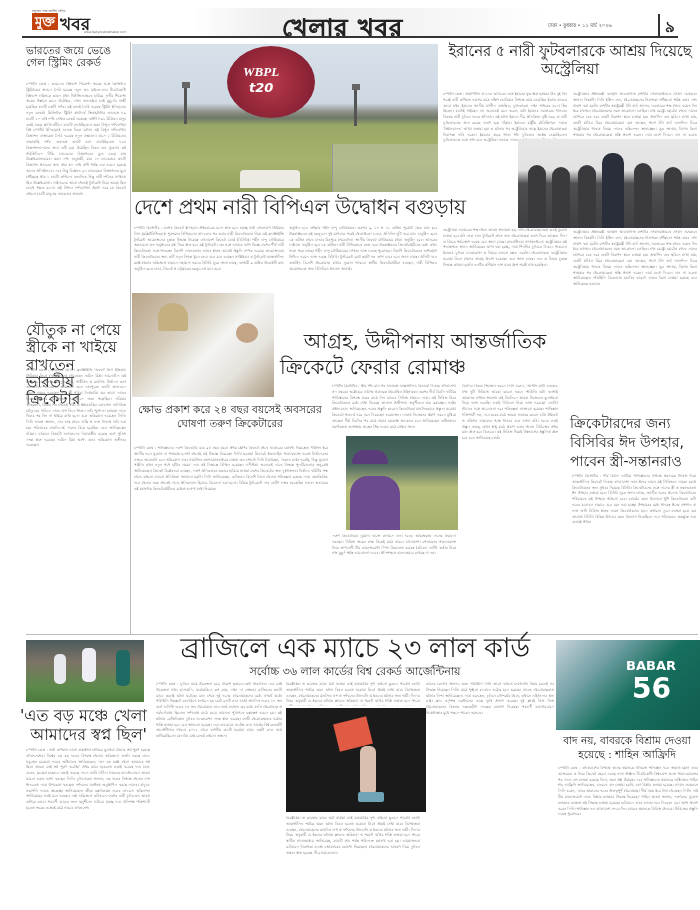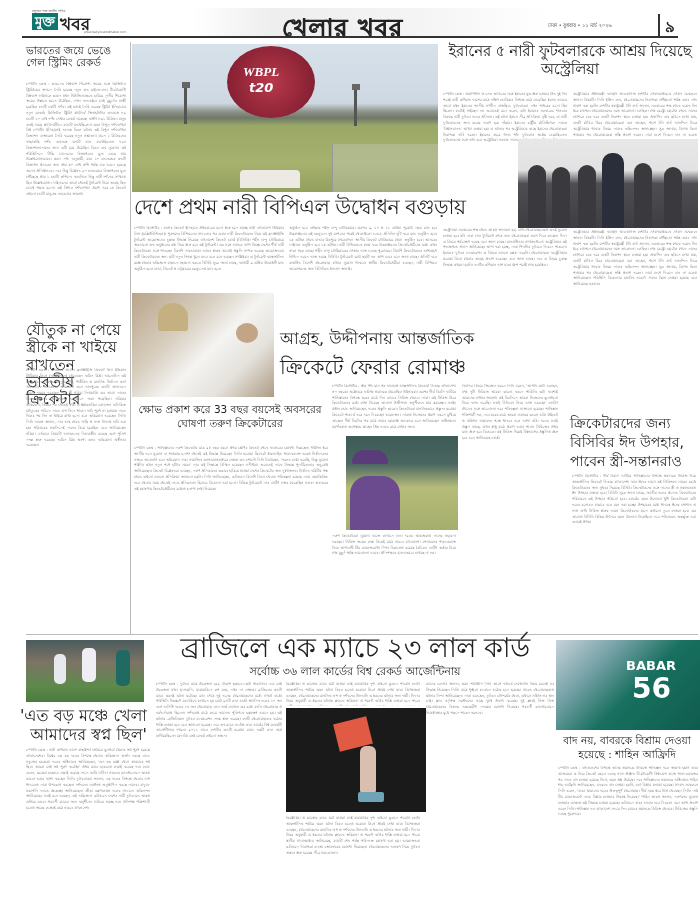--- a/index.html
+++ b/index.html
@@ -1,21 +1,21 @@
 <!DOCTYPE html>
 <html><head>
 <meta charset="utf-8">
 <style>
 *{box-sizing:border-box;margin:0;padding:0}
 html,body{width:700px;height:910px;background:#fff;overflow:hidden}
 body{position:relative;font-family:"DejaVu Serif",serif;color:#222}
 .abs{position:absolute}
 .hdr{left:22px;top:8px;width:656px;height:30px;border-bottom:2px solid #333;display:flex;align-items:center;background:linear-gradient(90deg,#fff 0%,#fff 26%,#eee 38%,#f4f4f4 60%,#fff 80%)}
 .tag{position:absolute;left:32px;top:9px;font-size:3px;color:#555;white-space:nowrap;font-family:"DejaVu Sans",sans-serif}
-.logo-red{position:absolute;left:32px;top:13px;width:26px;height:17px;background:#0f766e;color:#fff;font-weight:bold;font-size:13px;line-height:17px;text-align:center;font-family:"DejaVu Sans",sans-serif}
+.logo-red{position:absolute;left:32px;top:13px;width:26px;height:17px;background:#c2410c;color:#fff;font-weight:bold;font-size:13px;line-height:17px;text-align:center;font-family:"DejaVu Sans",sans-serif}
 .logo-black{position:absolute;left:60px;top:11px;font-weight:bold;font-size:17px;color:#222;font-family:"DejaVu Sans",sans-serif}
 .logo-url{position:absolute;left:84px;top:30px;font-size:3px;color:#666;font-family:"DejaVu Sans",sans-serif}
 .section-title{position:absolute;left:282px;top:9px;font-size:24px;font-weight:bold;color:#737373;font-family:"DejaVu Sans",sans-serif;letter-spacing:1px;-webkit-text-stroke:0.4px #222}
 .dateline{position:absolute;left:548px;top:22px;font-size:5px;color:#333;font-family:"DejaVu Sans",sans-serif}
 .pgsep{position:absolute;left:658px;top:14px;width:2px;height:22px;background:#333}
 .pgnum{position:absolute;left:665px;top:15px;font-size:15px;font-weight:bold;font-family:"DejaVu Sans",sans-serif}
 .head{font-family:"DejaVu Sans",sans-serif;color:#222;line-height:1.15}
 .body-text{font-size:3.6px;line-height:5.8px;color:#555;text-align:justify;overflow:hidden;font-family:"DejaVu Sans",sans-serif}
 .img{overflow:hidden}
 .vr{width:1px;background:#bbb}
@@ -79,24 +79,24 @@
   <div style="position:absolute;left:116px;top:24px;width:18px;height:65px;background:#3a3a3e;border-radius:9px 9px 0 0"></div>
   <div style="position:absolute;left:146px;top:28px;width:18px;height:61px;background:#3a3a3e;border-radius:9px 9px 0 0"></div>
 </div>
 <div class="abs body-text" style="left:443px;top:228px;width:124px;height:58px;">অস্ট্রেলিয়া সরকারের পক্ষ থেকে আরও জানানো হয়, বাকি খেলোয়াড়দেরও একই সুযোগ দেওয়া হবে যদি তারা চান। টুর্নামেন্ট শেষে অন্য খেলোয়াড়রা দেশে ফিরে গেছেন। ফিফা এ বিষয়ে পর্যবেক্ষণ করছে বলে জানা গেছে। মানবাধিকার সংগঠনগুলো অস্ট্রেলিয়ার এই পদক্ষেপকে স্বাগত জানিয়েছে। আশা করা হচ্ছে, তারা শিগগির ফুটবলে ফিরতে পারবেন। ইরানের ফুটবল ফেডারেশন এ বিষয়ে কোনো মন্তব্য করেনি। খেলোয়াড়রা অস্ট্রেলিয়ার ঘরোয়া লিগে খেলার আগ্রহ প্রকাশ করেছেন বলে জানা গেছে। তবে এ বিষয়ে চূড়ান্ত সিদ্ধান্ত এখনো হয়নি। দলটির এশিয়ান কাপ যাত্রা গ্রুপ পর্বেই শেষ হয়েছিল।</div>
 <div class="abs body-text" style="left:573px;top:230px;width:124px;height:96px;">অস্ট্রেলিয়ার প্রধানমন্ত্রী অ্যান্থনি আলবানিজ দেশটির সংবাদমাধ্যমকে সংবাদ সম্মেলনে জানান বিষয়টি। তিনি ইঙ্গিত দেন, খেলোয়াড়দের নিরাপত্তা পৌঁছানো পর্যন্ত এসব তথ্য প্রকাশ করা হয়নি। দেশটির স্বরাষ্ট্রমন্ত্রী টনি বার্ক জানান, সরকারের পক্ষ থেকে কয়েক দিন ধরে গোপনে খেলোয়াড়দের সঙ্গে আলোচনা চলছিল। শেষ মেস্ট্রো হোটেল থেকে তাদের কৌশলে বের করে একটি নিরাপদ স্থানে নেওয়া হয়। প্রকাশিত এক ছবিতে দেখা যায়, একটি টেবিল ঘিরে খেলোয়াড়েরা বসে আছেন, পাশে টনি বার্ক আনন্দিত চিত্তে অস্ট্রেলিয়ায় থাকার বিষয়ে তাদের অভিনন্দন জানাচ্ছেন। সূত্র জানায়, বিশেষ ভিসা পাওয়ার পর খেলোয়াড়েরা স্বস্তি প্রকাশ করেন। তারা দেশে ফিরতে চান না বলেও জানিয়েছেন। পরিস্থিতি বিবেচনায় মানবিক কারণে তাদের ভিসা দেওয়া হয়েছে বলে জানিয়েছে সরকার।</div>
 
 <div class="abs img ph-cricket" style="left:132px;top:293px;width:142px;height:104px;">
   <div style="position:absolute;left:26px;top:10px;width:30px;height:28px;background:#c5b082;border-radius:50% 50% 10% 10%"></div>
   <div style="position:absolute;left:104px;top:30px;width:22px;height:20px;background:#c4a486;border-radius:50%"></div>
 </div>
-<div class="abs head" style="left:132px;top:402px;width:196px;font-size:10.5px;text-align:center;line-height:1.35">ক্ষোভ প্রকাশ করে 33 বছর বয়সেই অবসরের ঘোষণা তরুণ ক্রিকেটারের</div>
+<div class="abs head" style="left:132px;top:402px;width:196px;font-size:10.5px;text-align:center;line-height:1.35">ক্ষোভ প্রকাশ করে ২৪ বছর বয়সেই অবসরের ঘোষণা তরুণ ক্রিকেটারের</div>
 <div class="abs body-text" style="left:134px;top:446px;width:194px;height:184px;">স্পোর্টস ডেস্ক : পাকিস্তানের তরুণ ক্রিকেটার মাত্র ২৪ বছর বয়সে প্রথম শ্রেণির ক্রিকেট থেকে অবসরের ঘোষণা দিয়েছেন। দীর্ঘদিন ধরে জাতীয় দলে সুযোগ না পাওয়ায় হতাশা থেকেই এই সিদ্ধান্ত নিয়েছেন তিনি। ঘরোয়া ক্রিকেটে ধারাবাহিক পারফরম্যান্স করেও নির্বাচকদের নজরে আসেননি বলে অভিযোগ তার। সামাজিক যোগাযোগমাধ্যমে দেওয়া এক পোস্টে তিনি লিখেছেন, 'অনেক চেষ্টা করেছি, কিন্তু সুযোগ পাইনি। এখন নতুন পথে হাঁটার সময়।' তার এই সিদ্ধান্তে বিস্মিত হয়েছেন সতীর্থরা। অনেকেই তাকে সিদ্ধান্ত পুনর্বিবেচনার অনুরোধ জানিয়েছেন। ক্রিকেট বিশ্লেষকরা বলছেন, তরুণ প্রতিভাদের এভাবে হারিয়ে যাওয়া দেশের ক্রিকেটের জন্য দুঃখজনক। নির্বাচক কমিটির পক্ষ থেকে এখনো কোনো প্রতিক্রিয়া জানানো হয়নি। তিনি জানিয়েছেন, ভবিষ্যতে বিদেশি লিগে খেলার পরিকল্পনা রয়েছে তার। বয়সভিত্তিক দলে খেলার সময় থেকেই তাকে প্রতিভাবান হিসেবে বিবেচনা করা হতো। বিভিন্ন টুর্নামেন্টে তার ব্যাটিং নজর কেড়েছিল সবার। অবসরের এই ঘোষণায় ক্রিকেটপ্রেমীদের মধ্যেও হতাশা দেখা দিয়েছে।</div>
 
-<div class="abs head" style="left:280px;top:330px;width:290px;font-size:16px;text-align:left;line-height:1.1;white-space:nowrap">আগ্রহ, উদ্দীপনায় আন্তর্জাতিক</div>
+<div class="abs head" style="left:280px;top:330px;width:290px;font-size:20px;text-align:center;line-height:1.1;white-space:nowrap">আগ্রহ, উদ্দীপনায় আন্তর্জাতিক</div>
 <div class="abs head" style="left:280px;top:356px;width:290px;font-size:20px;text-align:left;line-height:1.1;white-space:nowrap">ক্রিকেটে ফেরার রোমাঞ্চ</div>
 <div class="abs body-text" style="left:332px;top:384px;width:124px;height:48px;">স্পোর্টস রিপোর্টার : প্রায় পাঁচ মাস পর আবারও আন্তর্জাতিক ক্রিকেটে ফিরছে বাংলাদেশ। গত বছরের অক্টোবরে সর্বশেষ ওয়ানডে খেলেছিল টাইগাররা। এরপর দীর্ঘ বিরতি কাটিয়ে পাকিস্তানের বিপক্ষে ঘরের মাঠে তিন ম্যাচের সিরিজ খেলবে তারা। এই সিরিজ ঘিরে ক্রিকেটারদের মধ্যে দেখা দিয়েছে আলাদা উদ্দীপনা। অনুশীলনে ঘাম ঝরাচ্ছেন সবাই। প্রধান কোচ জানিয়েছেন, দলের প্রস্তুতি ভালো। ক্রিকেটাররা মানসিকভাবে প্রস্তুত। ঘরোয়া ক্রিকেটে পারফর্ম করে দলে ফিরেছেন কয়েকজন। তারাও নিজেদের প্রমাণ করতে মুখিয়ে আছেন। দীর্ঘ বিরতির পর মাঠে নামার রোমাঞ্চ অন্যরকম বলে জানিয়েছেন অধিনায়ক। সমর্থকরাও অপেক্ষায় আছেন প্রিয় দলকে মাঠে দেখার জন্য।</div>
 <div class="abs body-text" style="left:462px;top:384px;width:96px;height:246px;">বিরতির বিষয়ে জিজ্ঞেস করলে তিনি বলেন, 'আপনি যেটা বলছেন, শেষ দুটি সিরিজে আমরা ভালো করতে পারিনি। এটা অবশ্যই আমাদের শেখার জায়গা। এই বিরতিতে আমরা নিজেদের ভুলগুলো নিয়ে কাজ করেছি। সবাই ফিটনেস নিয়ে কাজ করেছে।' কোচিং স্টাফের সঙ্গে আলোচনা করে পরিকল্পনা সাজানো হয়েছে। পাকিস্তান শক্তিশালী দল, তবে ঘরের মাঠে আমরা সবসময় ভালো করি। উইকেট ও কন্ডিশন আমাদের পক্ষে থাকবে বলে আশা করি। দলের সবাই প্রস্তুত আছে, এখন শুধু মাঠে প্রমাণ করার পালা। সিরিজের প্রথম ম্যাচ শুরু হবে বিকেলে। এই সিরিজ দিয়েই বিশ্বকাপের প্রস্তুতিও শুরু হবে বলে জানিয়েছে বোর্ড।</div>
 <div class="abs img ph-coach" style="left:346px;top:436px;width:112px;height:94px;">
   <div style="position:absolute;left:6px;top:14px;width:36px;height:14px;background:#5b3c7a;border-radius:14px 14px 2px 2px"></div>
   <div style="position:absolute;left:4px;top:40px;width:50px;height:54px;background:#6b4a8e;border-radius:18px 18px 0 0"></div>
 </div>
 <div class="abs body-text" style="left:332px;top:534px;width:124px;height:96px;">তরুণ ক্রিকেটাররা সুযোগ কাজে লাগাতে চান। দলের অভিজ্ঞরাও তাদের সহায়তা করছেন। সিরিজ জয়ের লক্ষ্য নিয়েই মাঠে নামবে বাংলাদেশ। পেসারদের পারফরম্যান্স নিয়ে আশাবাদী টিম ম্যানেজমেন্ট। স্পিন বিভাগেও রয়েছে বৈচিত্র্য। ব্যাটিং অর্ডার নিয়ে শেষ মুহূর্ত পর্যন্ত আলোচনা চলবে। প্রতিপক্ষকে হালকাভাবে দেখছে না দল।</div>
 
 <div class="abs head" style="left:570px;top:414px;width:126px;font-size:14px;text-align:left;line-height:1.35">ক্রিকেটারদের জন্য বিসিবির ঈদ উপহার, পাবেন স্ত্রী-সন্তানরাও</div>

